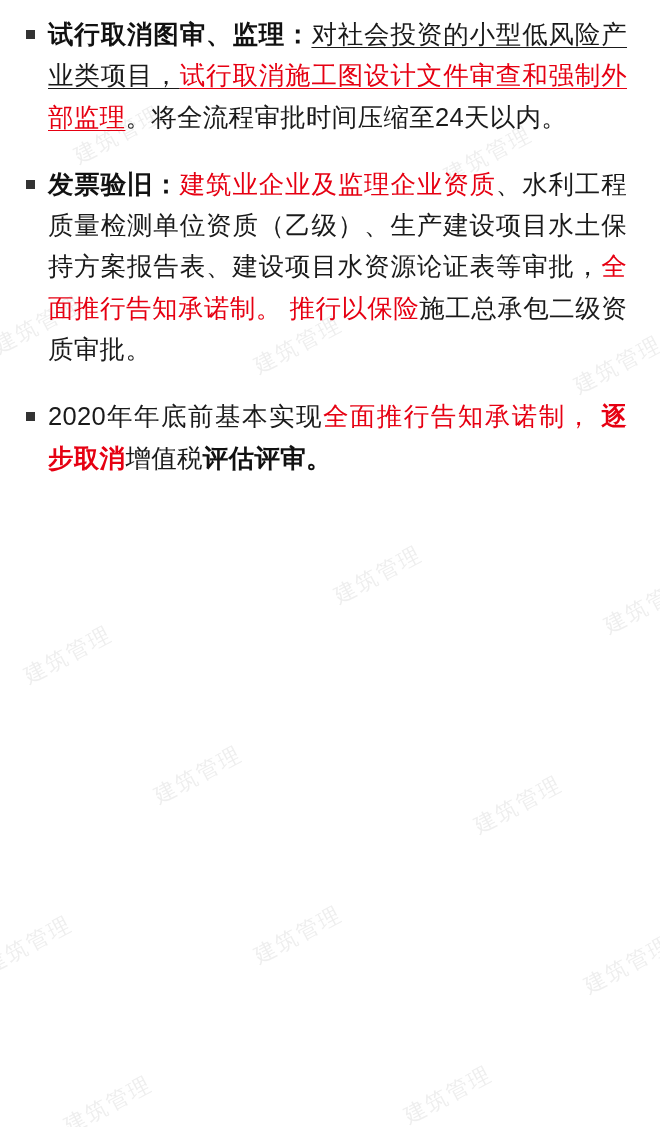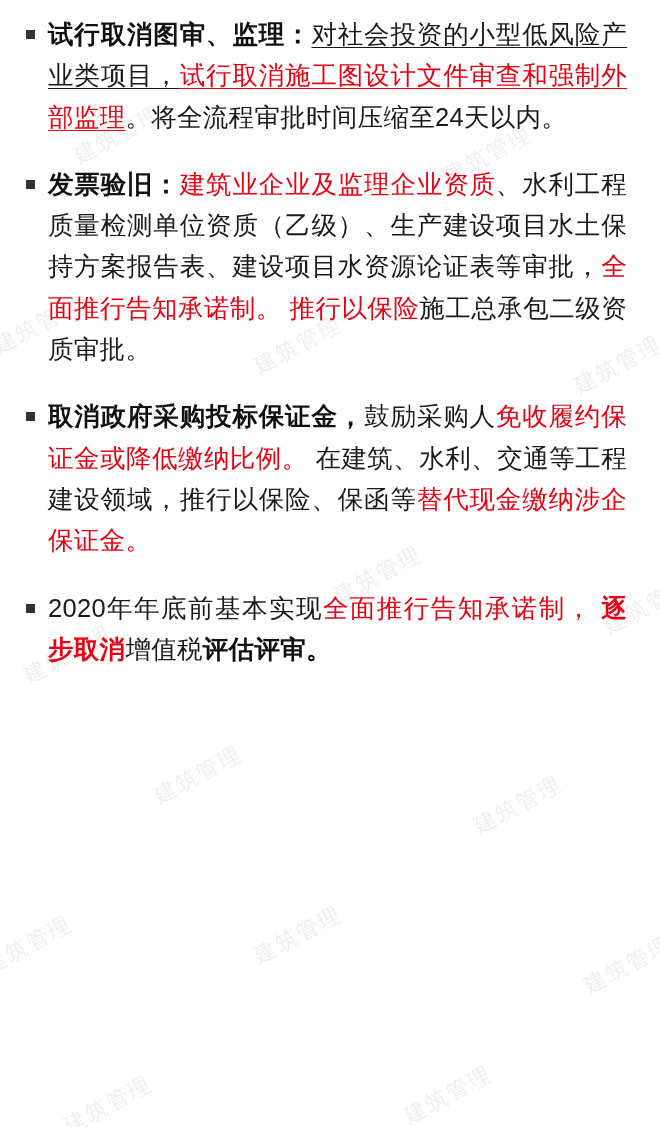--- a/index.html
+++ b/index.html
@@ -109,20 +109,16 @@
       <div class="bullet-item">
         <span class="bullet-marker"></span>
         <div class="bullet-body"><span class="b">试行取消图审、监理：</span><span class="u">对社会投资的小型低风险产业类项目，</span><span class="r u">试行取消施工图设计文件审查和强制外部监理</span><span class="plain">。将全流程审批时间压缩至24天以内。</span></div>
       </div>
       <div class="bullet-item">
         <span class="bullet-marker"></span>
         <div class="bullet-body"><span class="b">发票验旧：</span><span class="r">建筑业企业及监理企业资质</span><span class="plain">、水利工程质量检测单位资质（乙级）、生产建设项目水土保持方案报告表、建设项目水资源论证表等审批，</span><span class="r">全面推行告知承诺制。</span><span class="plain"> </span><span class="r">推行以保险</span><span class="plain">施工总承包二级资质审批。</span></div>
       </div>
       <div class="bullet-item">
         <span class="bullet-marker"></span>
-        <div class="bullet-body"><span class="b">取消政府采购投标保证金，</span><span class="plain">鼓励采购人</span><span class="r">免收履约保证金或降低缴纳比例。</span><span class="plain"> 在建筑、水利、交通等工程建设领域，推行以保险、保函等</span><span class="r">替代现金缴纳涉企保证金。</span></div>
-      </div>
-      <div class="bullet-item">
-        <span class="bullet-marker"></span>
         <div class="bullet-body"><span class="plain">2020年年底前基本实现</span><span class="r">全面推行告知承诺制，</span><span class="plain"> </span><span class="rb">逐步取消</span><span class="plain">增值税</span><span class="b">评估评审。</span></div>
       </div>
     </div>
 </div>
 
 </body></html>

